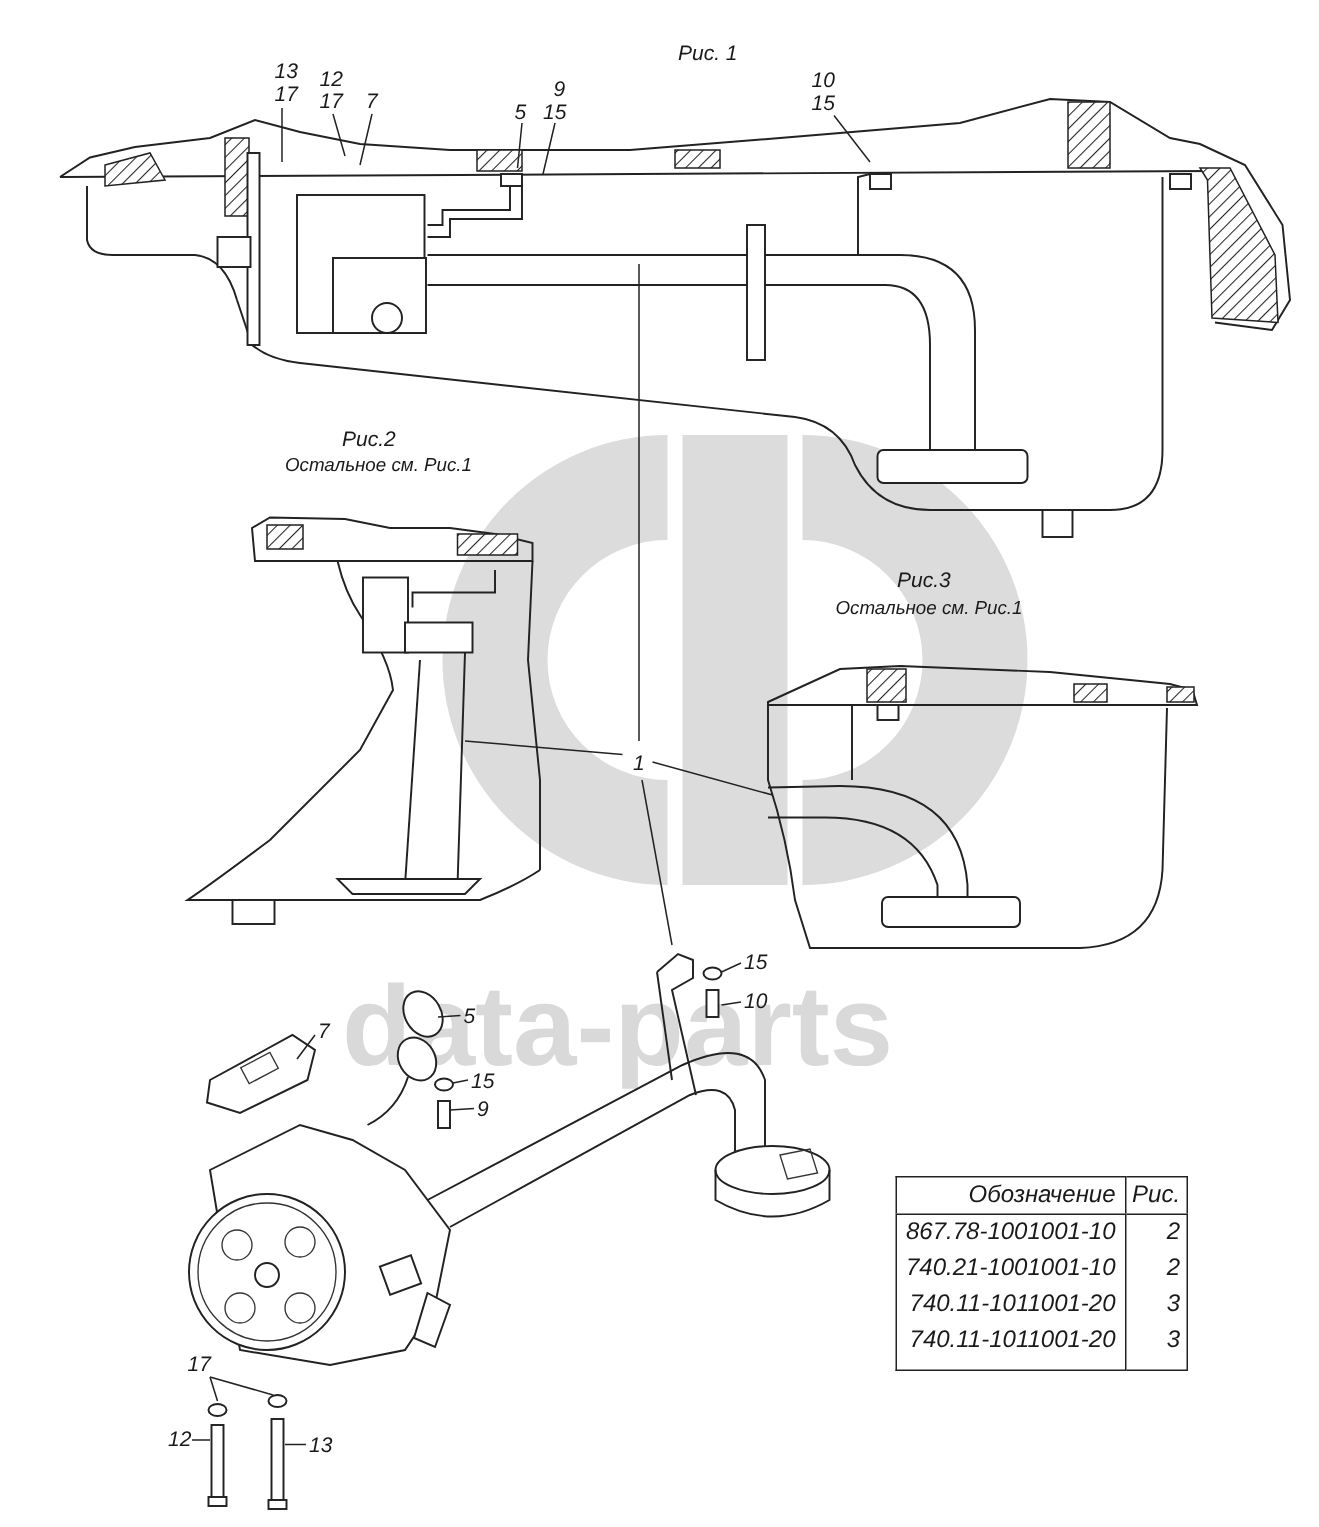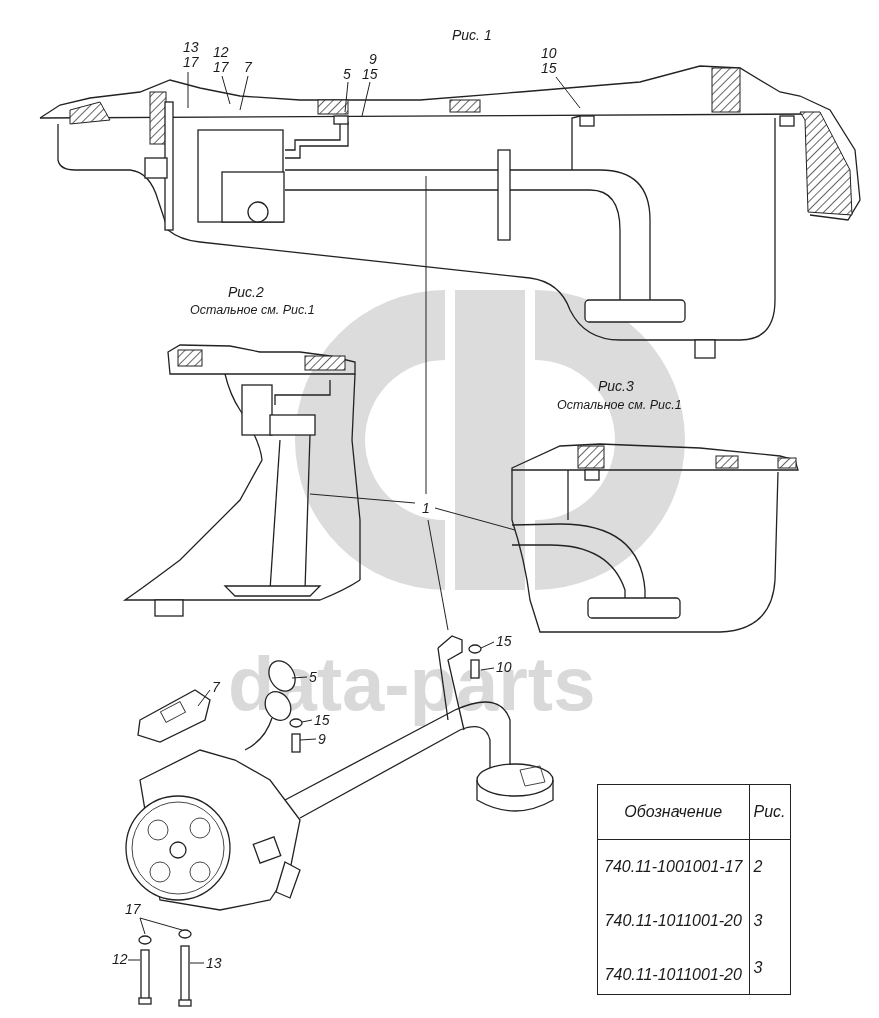--- a/index.html
+++ b/index.html
@@ -8,23 +8,23 @@
   .lbl{font-family:"Liberation Sans",sans-serif;font-style:italic;font-size:14px;fill:#1a1a1a;}
   .cap{font-family:"Liberation Sans",sans-serif;font-style:italic;font-size:14px;fill:#1a1a1a;}
   .capsub{font-family:"Liberation Sans",sans-serif;font-style:italic;font-size:12.5px;fill:#1a1a1a;}
   .wm{font-family:"Liberation Sans",sans-serif;font-weight:bold;font-size:76px;fill:#d9d9d9;}
   .ln{fill:none;stroke:#222;stroke-width:1.3;}
   .thin{fill:none;stroke:#333;stroke-width:0.9;}
   .ld{fill:none;stroke:#222;stroke-width:1;}
   .fill{fill:#fff;stroke:#222;stroke-width:1.3;}
   .hatch{fill:url(#hatch);stroke:#222;stroke-width:1;}
   table.ref{position:absolute;left:597px;top:784px;border-collapse:collapse;border:1.5px solid #222;background:#fff;}
-  table.ref td, table.ref th{font-family:"Liberation Sans",sans-serif;font-style:italic;font-weight:normal;font-size:16px;color:#1a1a1a;padding:16px 6px;line-height:22px;text-align:center;}
+  table.ref td, table.ref th{font-family:"Liberation Sans",sans-serif;font-style:italic;font-weight:normal;font-size:16px;color:#1a1a1a;padding:1px 6px;line-height:22px;text-align:right;}
   table.ref th{border-bottom:1.5px solid #222;}
-  table.ref td.fig, table.ref th.fig{border-left:1.5px solid #222;text-align:left;width:32px;padding:1px 4px;}
+  table.ref td.fig, table.ref th.fig{border-left:1.5px solid #222;text-align:right;width:32px;padding:1px 4px;}
   table.ref tbody tr:last-child td{padding-bottom:8px;}
 </style>
 </head>
 <body>
 
 <svg id="drawing" viewBox="0 0 879 1018">
   <defs>
     <pattern id="hatch" width="6" height="6" patternUnits="userSpaceOnUse" patternTransform="rotate(45)">
       <rect width="6" height="6" fill="#fff"></rect>
       <line x1="0" y1="0" x2="0" y2="6" stroke="#222" stroke-width="1.4"></line>
@@ -208,21 +208,25 @@
 
 <table class="ref">
   <thead>
     <tr>
       <th>Обозначение</th>
       <th class="fig">Рис.</th>
     </tr>
   </thead>
   <tbody>
     <tr>
-      <td>740.11-1001001-17</td>
+      <td>867.78-1001001-10</td>
+      <td class="fig">2</td>
+    </tr>
+    <tr>
+      <td>740.21-1001001-10</td>
       <td class="fig">2</td>
     </tr>
     <tr>
       <td>740.11-1011001-20</td>
       <td class="fig">3</td>
     </tr>
     <tr>
       <td>740.11-1011001-20</td>
       <td class="fig">3</td>
     </tr>

